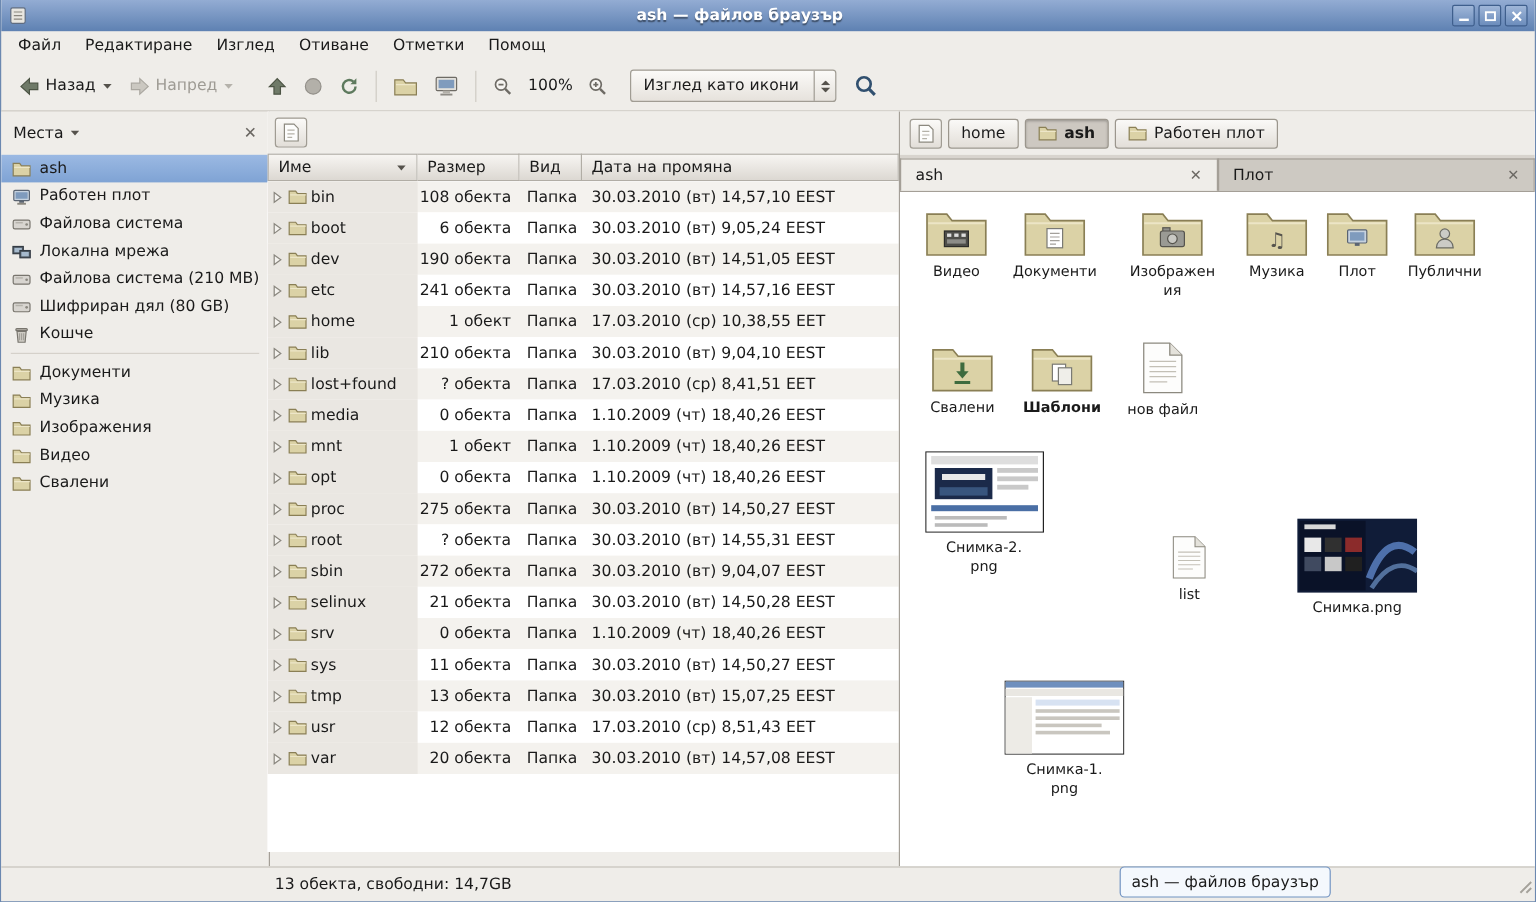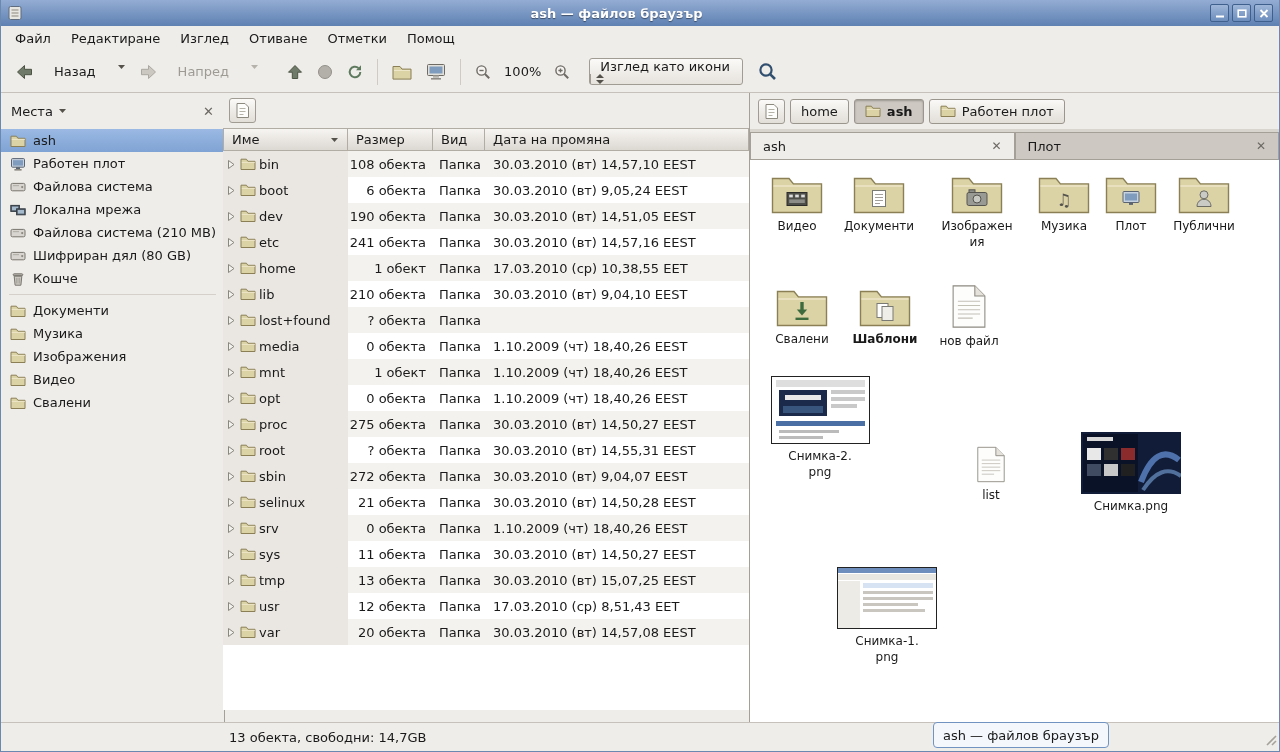--- a/index.html
+++ b/index.html
@@ -12,25 +12,25 @@
   .titlebar .title{flex:1;text-align:center;color:#fff;font-weight:bold;font-size:13px;text-shadow:0 1px 1px rgba(0,0,0,.45);}
   .win-controls{display:flex;gap:3px;}
   .win-btn{width:19px;height:18px;border:1px solid #3F5F8D;border-radius:2px;background:linear-gradient(#9FB6D8,#6C8DBC);display:flex;align-items:center;justify-content:center;}
 
   
   .menubar{position:absolute;top:26px;left:0;right:0;height:25px;display:flex;align-items:center;padding:0 4px;}
   .menu-item{padding:3px 10px;}
 
   
   .toolbar{position:absolute;top:51px;left:0;right:0;height:42px;display:flex;align-items:center;padding:0 8px;border-bottom:1px solid #C6C2BB;}
-  .tool-btn{display:flex;gap:21px;padding:5px 7px;border-radius:3px;}
+  .tool-btn{display:flex;align-items:center;gap:5px;padding:5px 7px;border-radius:3px;}
   .tool-btn .lbl{font-size:13px;}
   .tool-btn.disabled .lbl{color:#9E9B94;}
   .tool-sep{width:1px;height:26px;background:#CFCBC4;margin:0 7px;}
-  .combo{display:flex;align-items:center;height:27px;border:1px solid #A09C93;border-radius:3px;background:linear-gradient(#FBFAF8,#E6E2DC);margin-left:12px;flex-direction:column;}
+  .combo{display:flex;align-items:center;height:27px;border:1px solid #A09C93;border-radius:3px;background:linear-gradient(#FBFAF8,#E6E2DC);margin-left:12px;}
   .combo-label{padding:0 10px;min-width:152px;}
   .combo-spin{width:18px;align-self:stretch;border-left:1px solid #A09C93;display:flex;flex-direction:column;align-items:center;justify-content:center;gap:2px;}
 
   
   .sidebar{position:absolute;top:93px;left:0;width:224px;bottom:29px;background:#EFEDE9;border-right:1px solid #A49F97;}
   .sidebar-header{height:36px;display:flex;align-items:center;padding:0 10px;gap:5px;}
   .sidebar-close{margin-left:auto;color:#6B6863;font-size:13px;}
   .sidebar-item{height:23px;display:flex;align-items:center;gap:7px;padding:0 6px 0 9px;white-space:nowrap;}
   .sidebar-item.selected{background:linear-gradient(#9BB9E3,#7FA3D4);}
   .sidebar-sep{height:1px;background:#D5D1CA;margin:4px 8px;}
@@ -513,20 +513,21 @@
             <span class="row-icon">
               <svg width="16" height="16" viewBox="0 0 16 16">
                 <path d="M1 3.2h5.4l1.5 2.1H15v8.2H1z" fill="#DBD2A6" stroke="#8A7F55"></path>
                 <path d="M1.8 6.4h13" stroke="#EDE6C8"></path>
               </svg>
             </span>
             <span>lost+found</span>
           </div>
           <div class="cell cell-size">? обекта</div>
           <div class="cell cell-type">Папка</div>
+          <div class="cell cell-date">17.03.2010 (ср) 8,41,51 EET</div>
         </div>
         <div class="list-row">
           <div class="cell cell-name">
             <span class="expander">
               <svg width="10" height="11" viewBox="0 0 10 11">
                 <path d="M2.5 1.5L8 5.5 2.5 9.5z" fill="#F4F2EE" stroke="#8A877F"></path>
               </svg>
             </span>
             <span class="row-icon">
               <svg width="16" height="16" viewBox="0 0 16 16">

